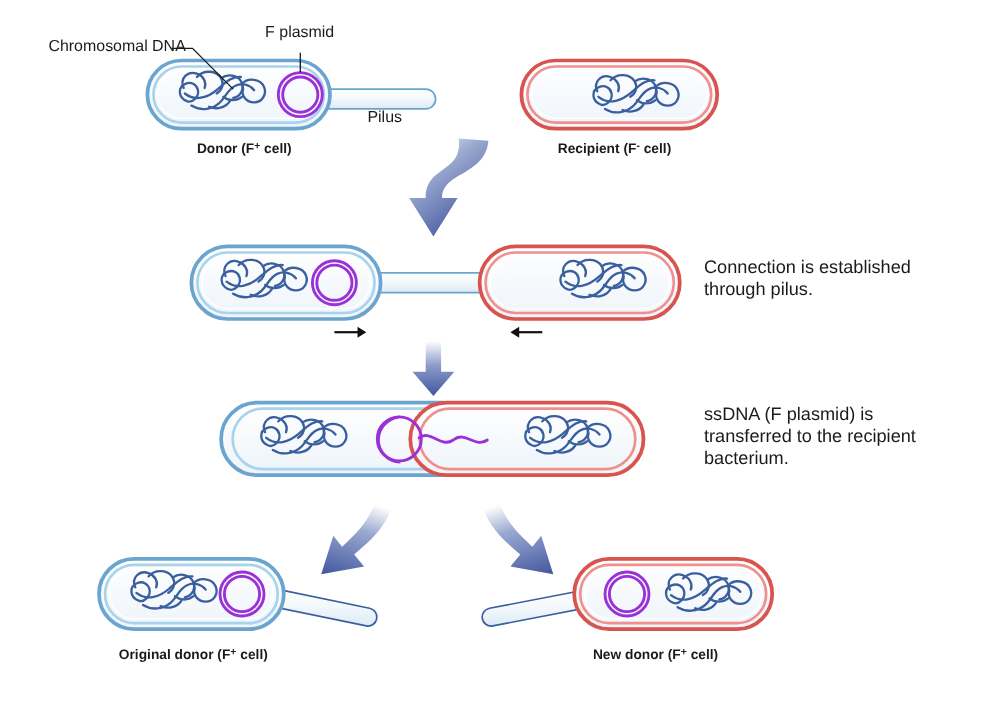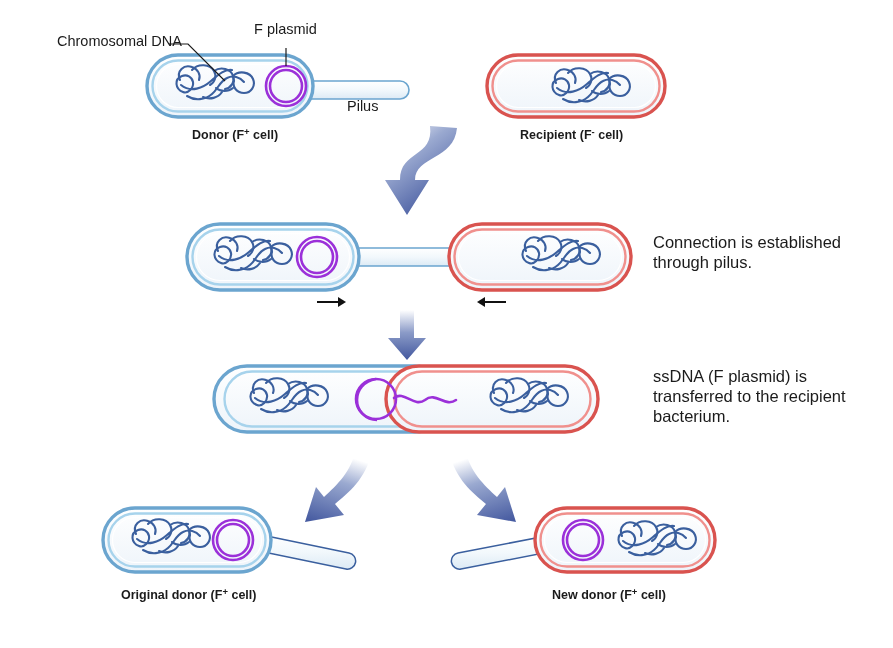--- a/index.html
+++ b/index.html
@@ -3,21 +3,21 @@
 <meta charset="utf-8">
 <style>
   html,body{margin:0;padding:0;}
   body{
     width:893px;height:648px;
     background:#ffffff;
     font-family:"Liberation Sans", sans-serif;
     overflow:hidden;
     position:relative;
   }
-  #stage{position:absolute;left:17px;top:0;width:735px;height:648px;}
+  #stage{position:absolute;left:4px;top:0;width:735px;height:648px;}
   svg{display:block;}
   .lbl{
     font-family:"Liberation Sans", sans-serif;
     fill:#1b1b1b;
   }
   .lbl-bold{font-weight:bold;font-size:12.5px;}
   .lbl-plain{font-size:14.5px;}
   .lbl-caption{font-size:16.5px;}
   .sup-b{font-size:9.5px;font-weight:bold;}
 </style>

